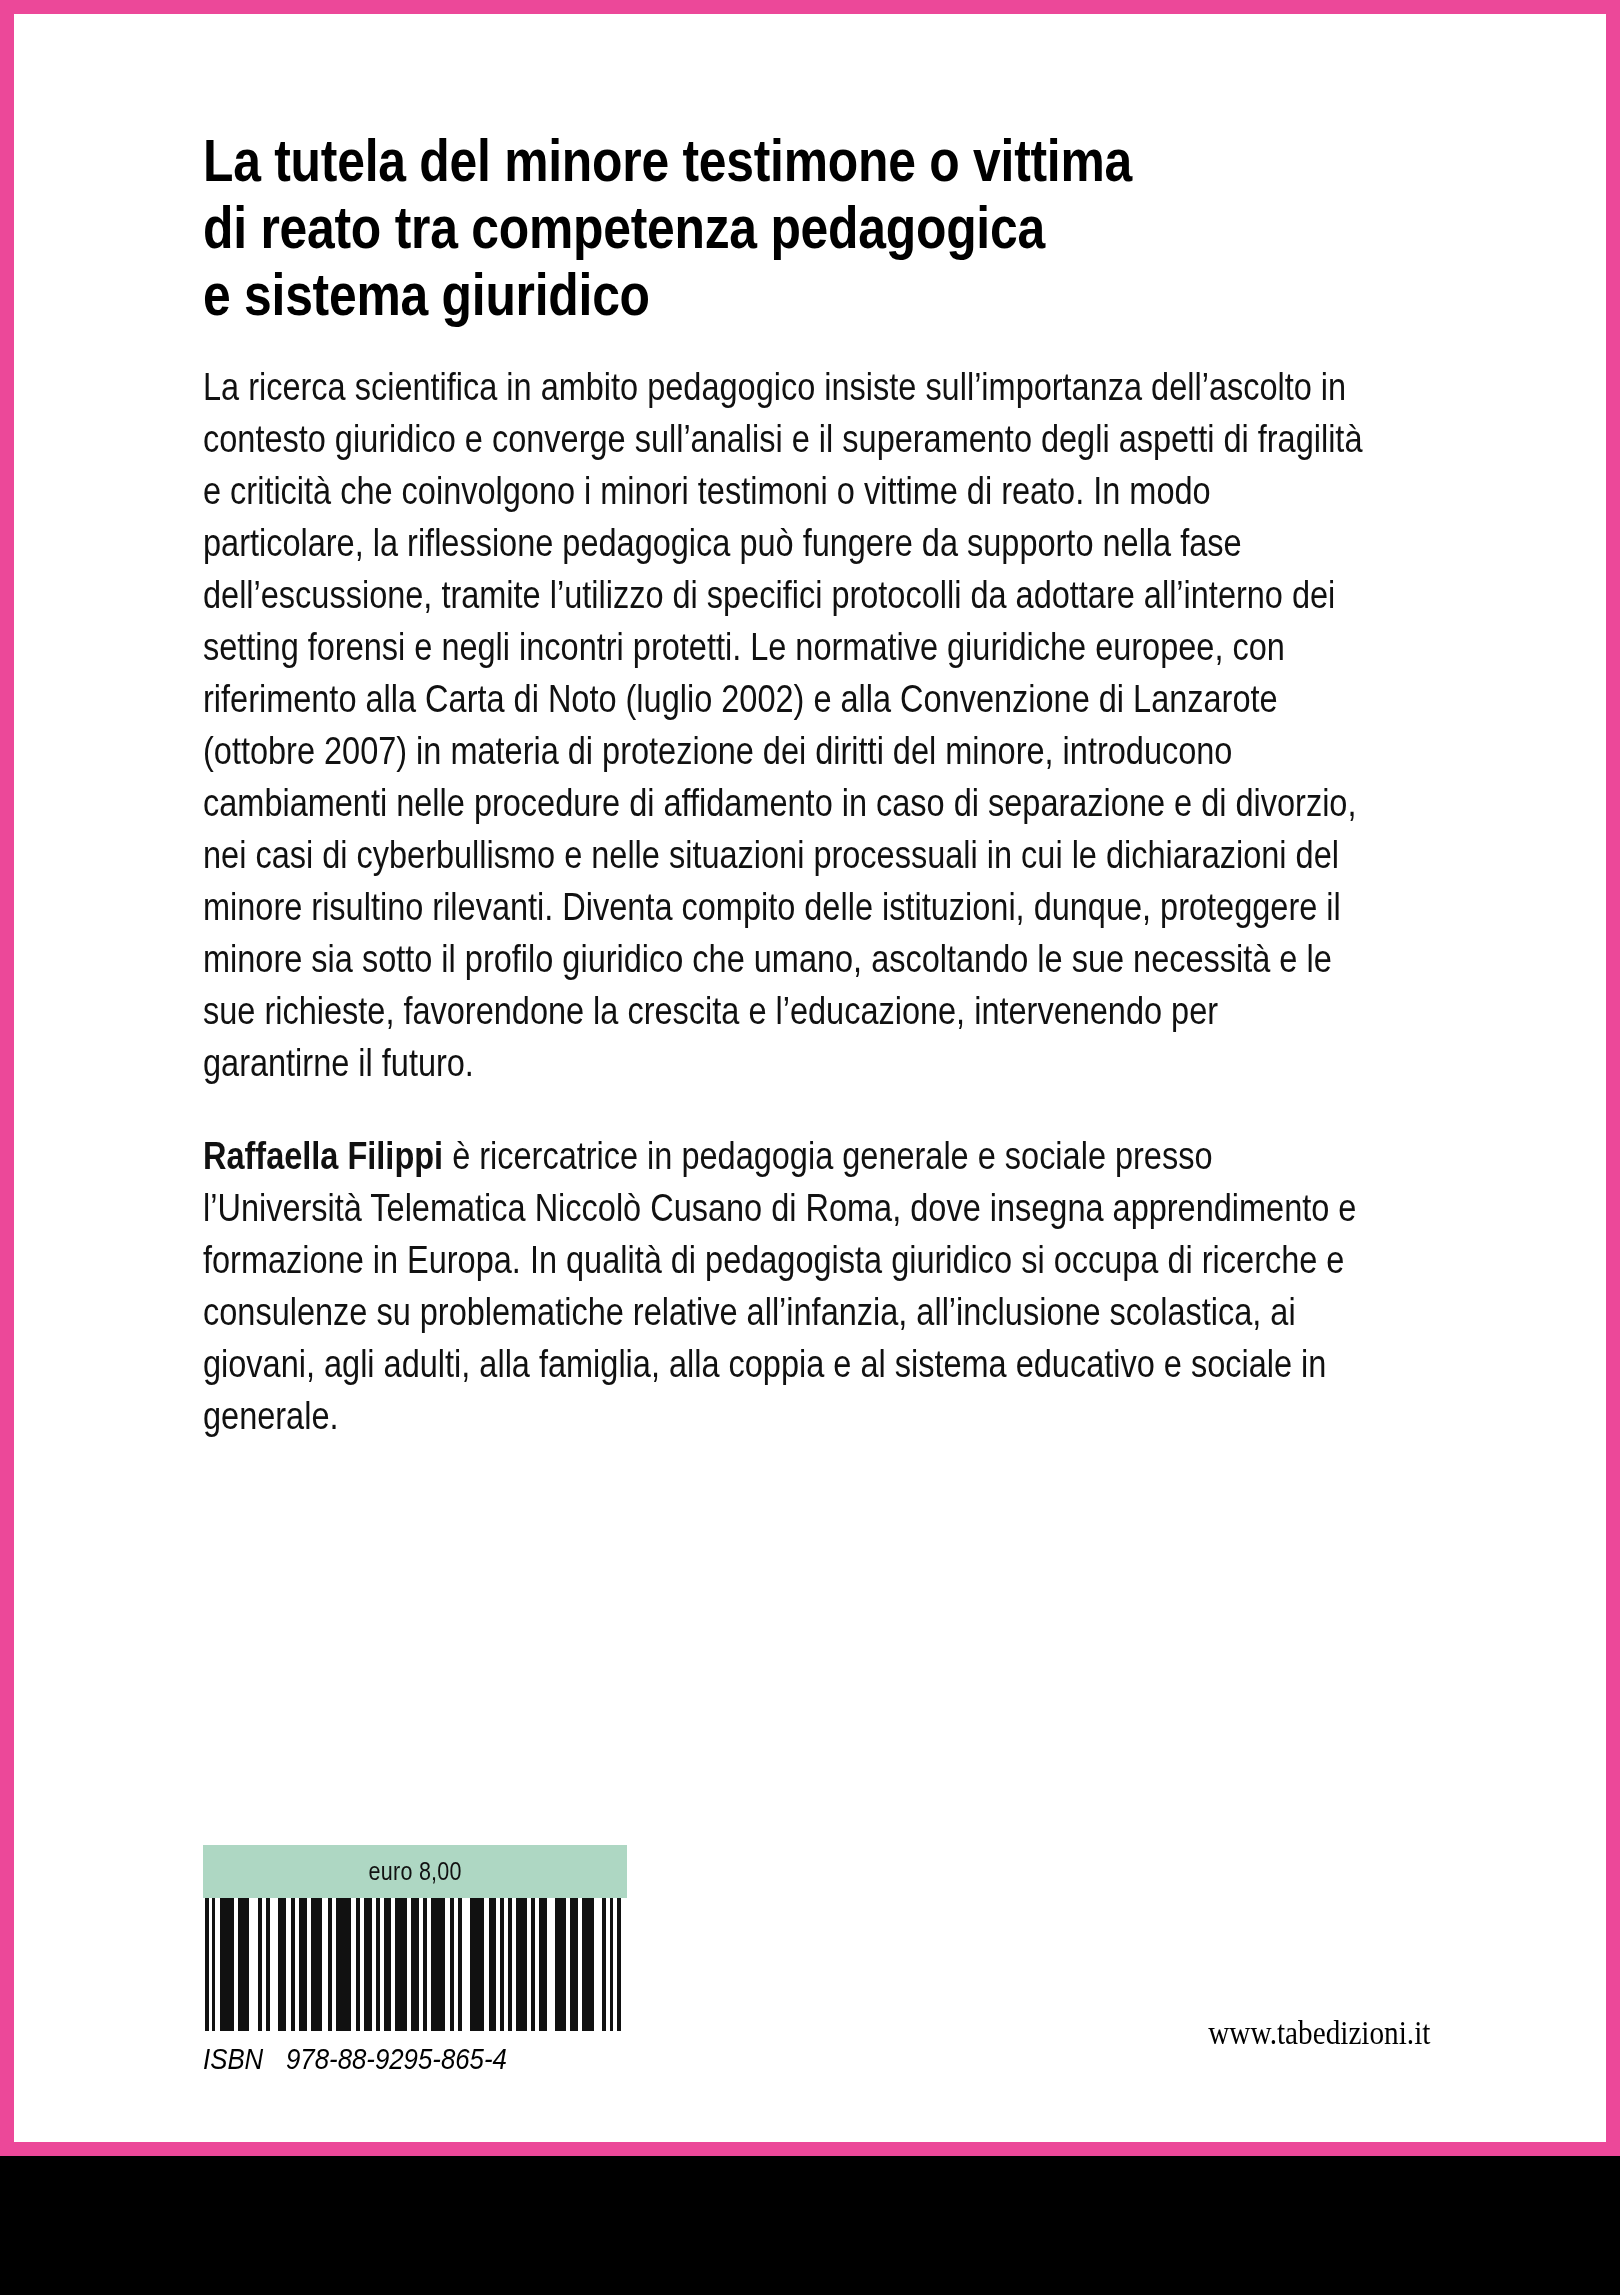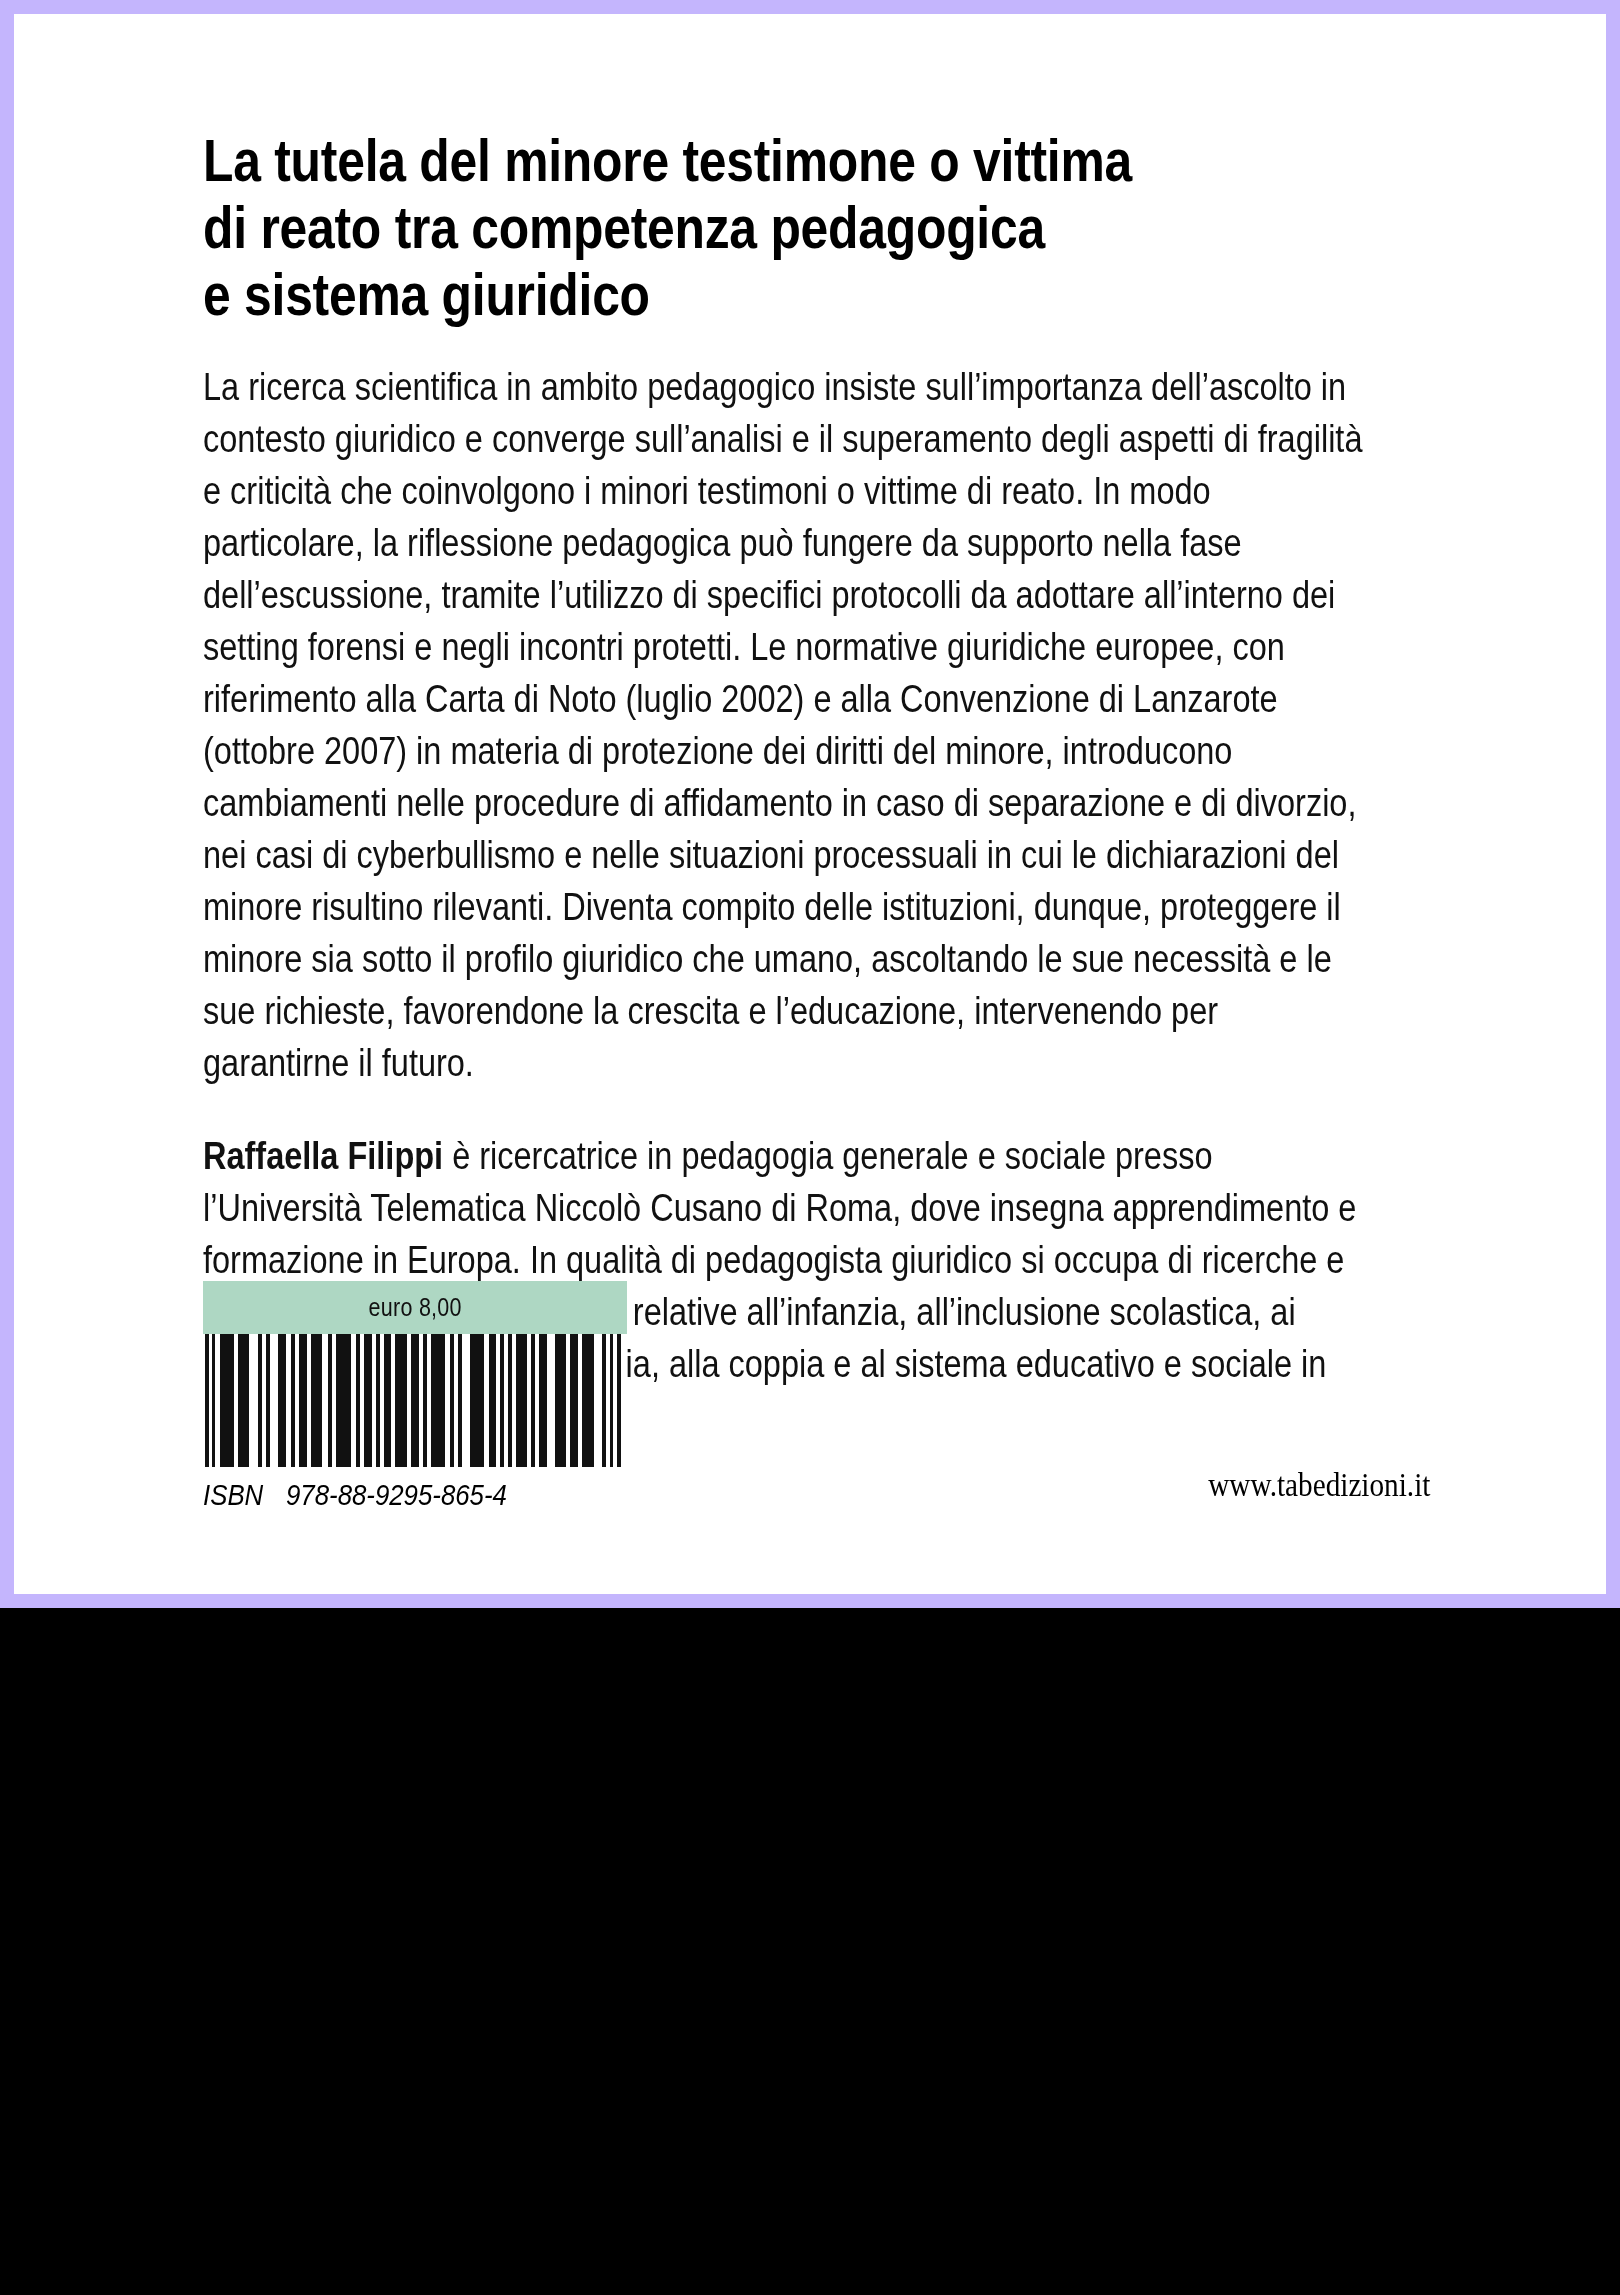--- a/index.html
+++ b/index.html
@@ -14,22 +14,22 @@
     overflow: hidden;
     font-family: "Liberation Sans", sans-serif;
   }
 
   
   .cover-frame {
     position: absolute;
     left: 0;
     top: 0;
     width: 1620px;
-    height: 1608px;
-    background: #c4b5fd;
+    height: 2156px;
+    background: #ec4899;
     box-sizing: border-box;
     padding: 13.7px;
   }
 
   .cover-page {
     position: relative;
     width: 100%;
     height: 100%;
     background: #ffffff;
     box-sizing: border-box;
@@ -81,21 +81,21 @@
   }
 
   .bio .author-name {
     font-weight: 700;
   }
 
   
   .barcode-block {
     position: absolute;
     left: 189px;
-    bottom: 82px;
+    bottom: 66px;
     width: 424px;
   }
 
   .price-tag {
     background: #aed7c3;
     height: 53px;
     line-height: 53px;
     text-align: center;
     font-family: "Liberation Sans", sans-serif;
     font-weight: 400;

